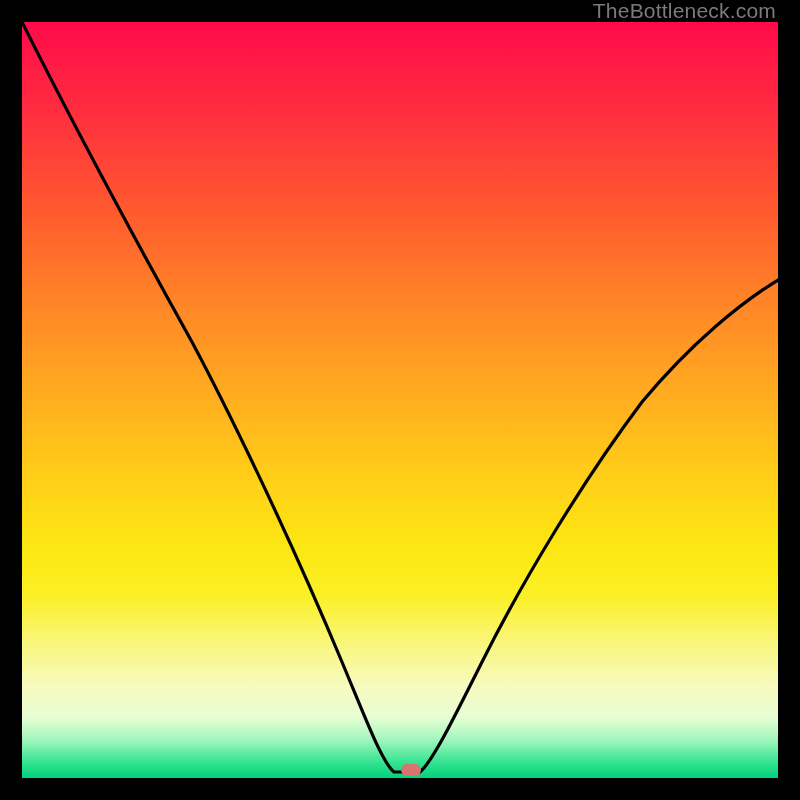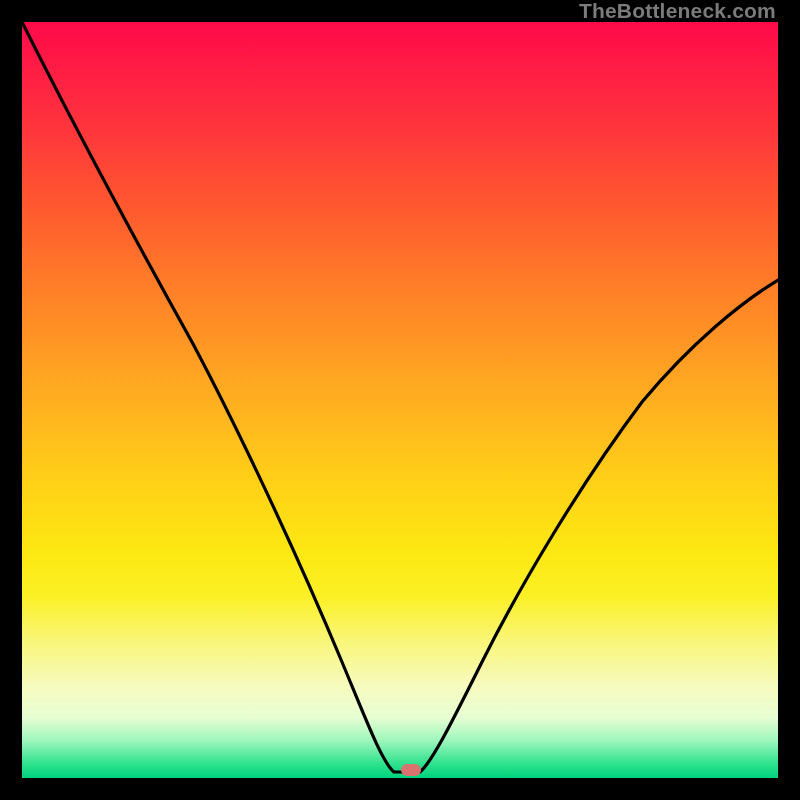--- a/index.html
+++ b/index.html
@@ -57,21 +57,21 @@
     border-radius: 6px;
     background: #d9736f;
     transform: translate(-50%, -50%);
   }
   .watermark {
     position: absolute;
     top: 0;
     right: 24px;
     color: #7b7b7b;
     font-size: 21px;
-    font-weight: 700;
+    font-weight: 400;
     letter-spacing: 0.2px;
     line-height: 22px;
   }
 </style>
 </head>
 <body>
 
 <div class="frame">
 
   <div class="plot-area">

